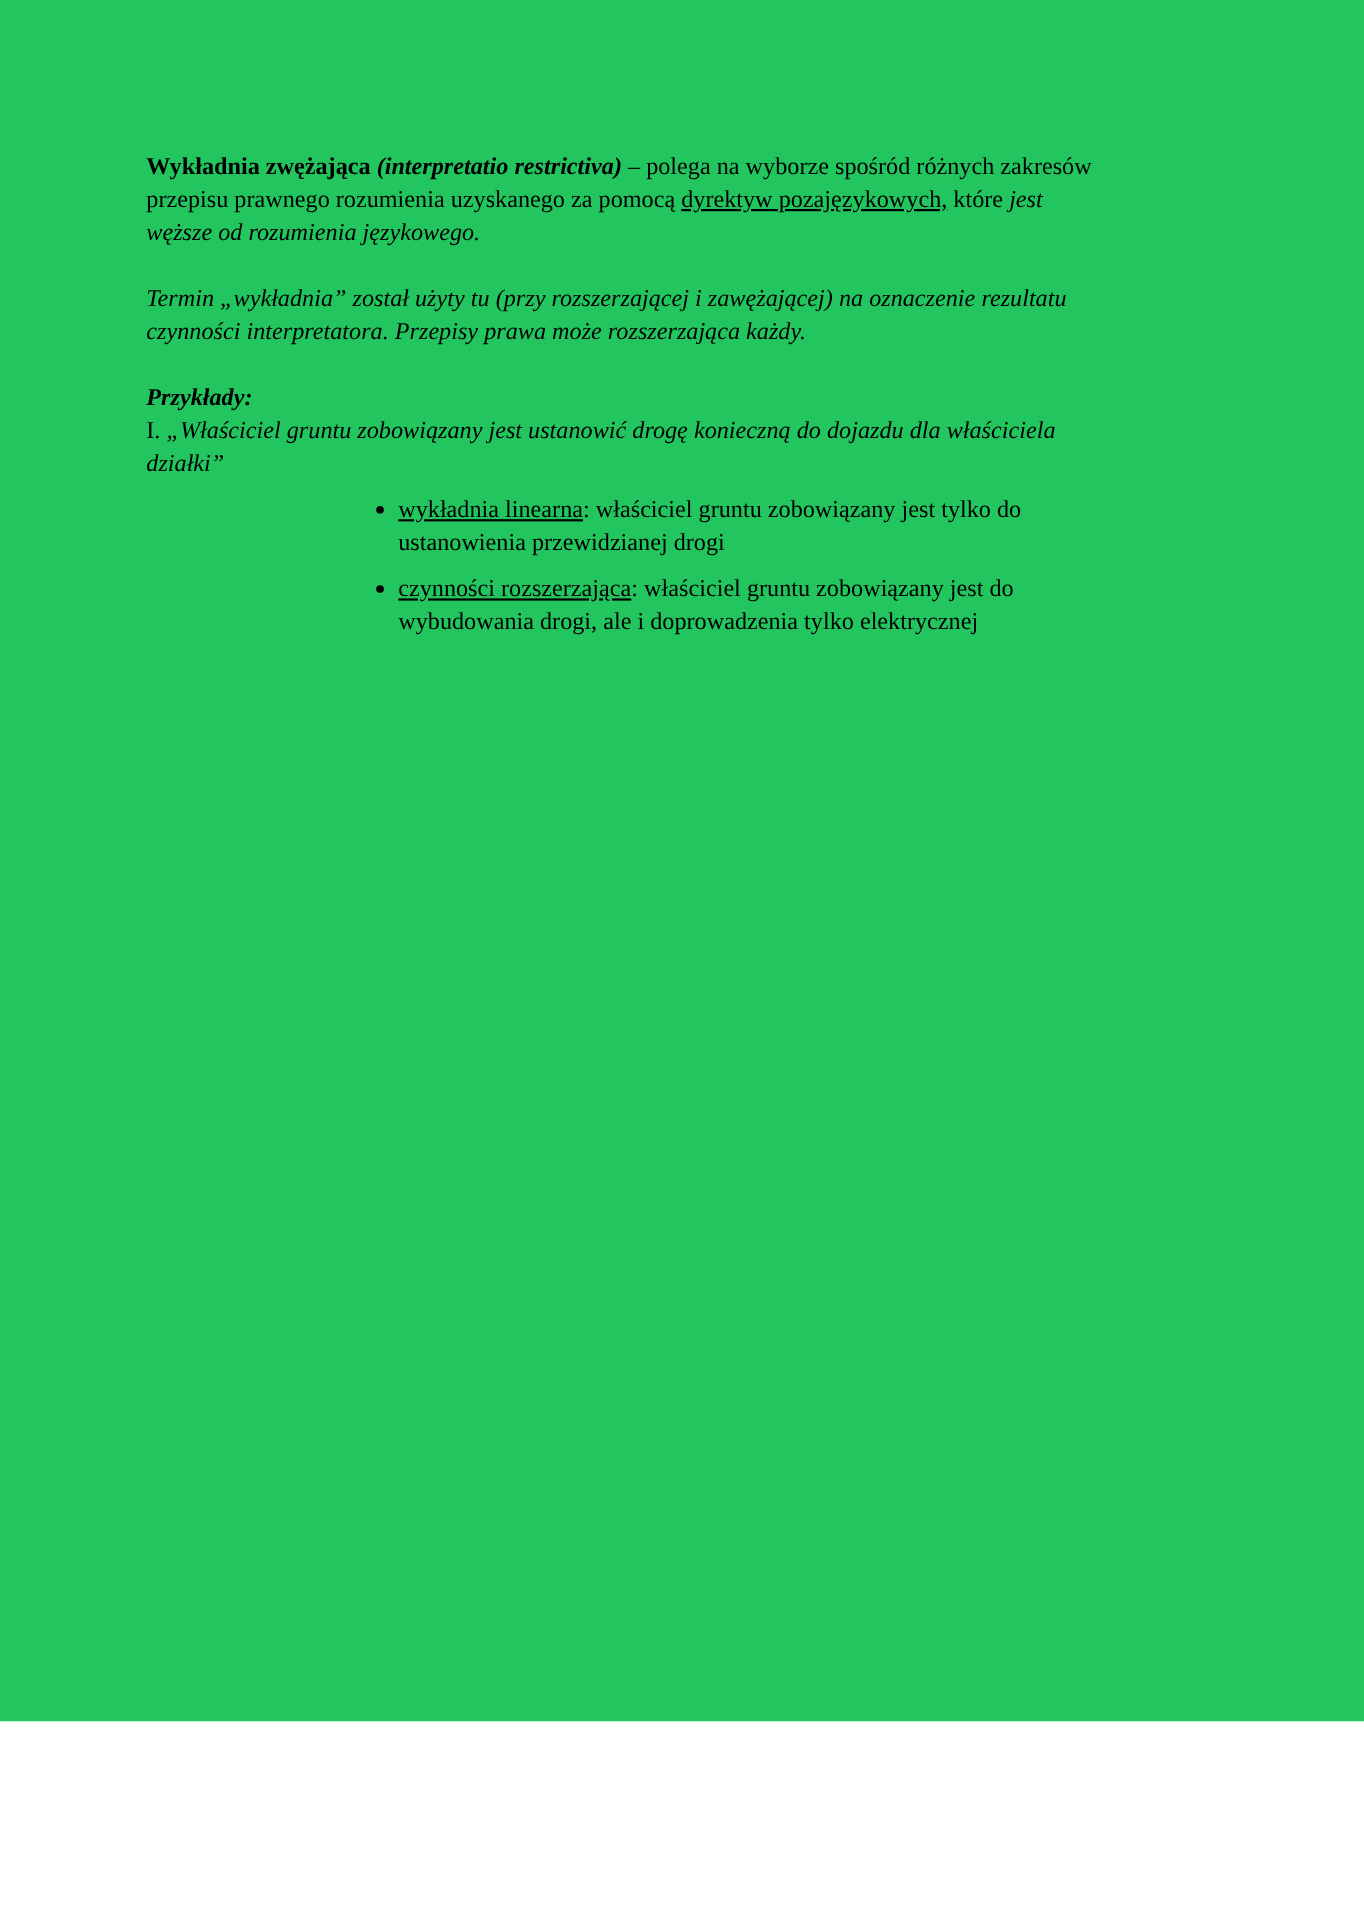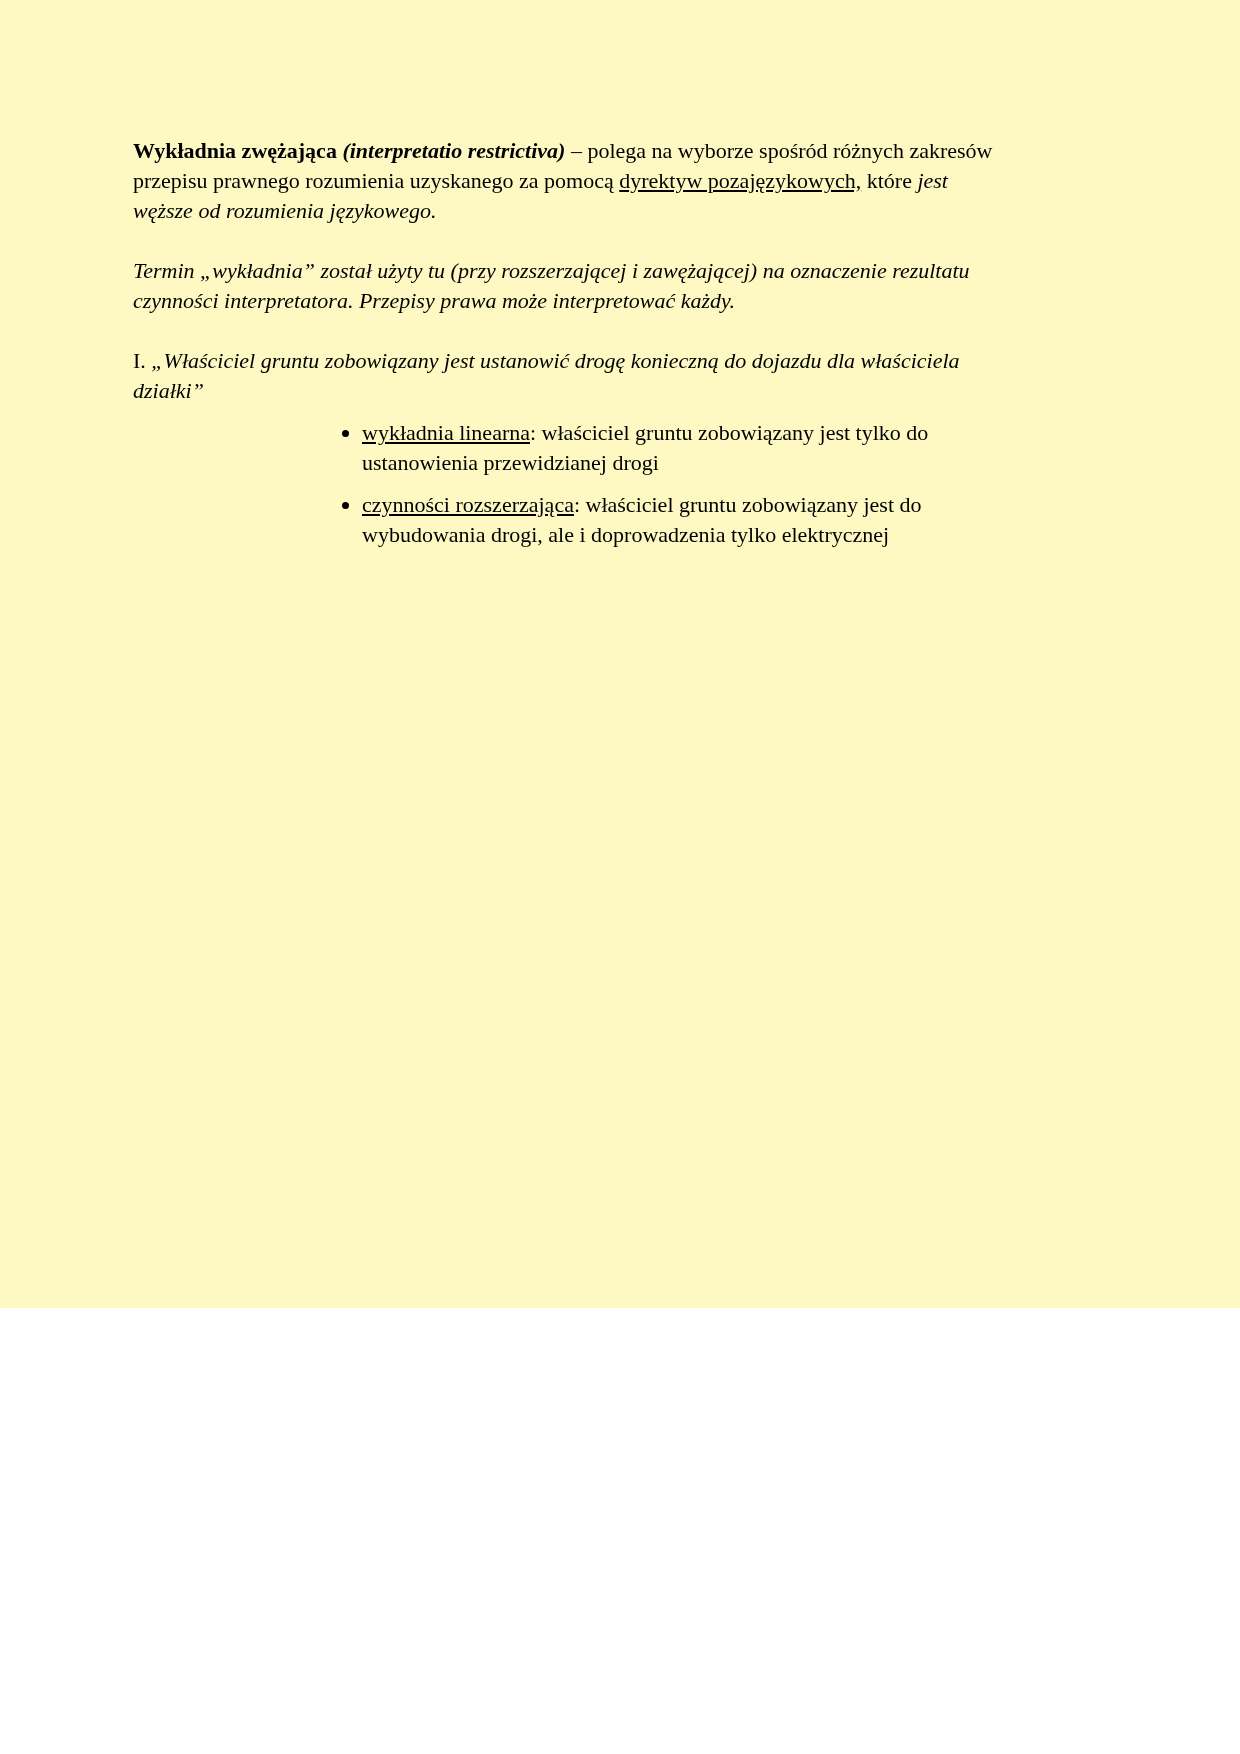--- a/index.html
+++ b/index.html
@@ -5,22 +5,22 @@
   * { box-sizing: border-box; }
   html, body { margin: 0; padding: 0; }
   body {
     background: #ffffff;
     font-family: "Liberation Serif", "DejaVu Serif", serif;
     color: #000000;
   }
   .page {
     position: relative;
     width: 1240px;
-    height: 1308px;
-    background: #fef9c3;
+    height: 1565px;
+    background: #22c55e;
     overflow: hidden;
   }
   .content {
     position: absolute;
     top: 136px;
     left: 133px;
     width: 860px;
     font-size: 22px;
     line-height: 30px;
   }
@@ -41,22 +41,23 @@
   }
 </style>
 </head>
 <body>
 
 <div class="page">
   <div class="content">
 
     <p class="gap-after"><span class="b">Wykładnia zwężająca </span><span class="bi">(interpretatio restrictiva)</span><span> – polega na wyborze spośród różnych zakresów przepisu prawnego rozumienia uzyskanego za pomocą </span><span class="u">dyrektyw pozajęzykowych,</span><span> które </span><span class="i">jest węższe od rozumienia językowego.</span></p>
 
-    <p class="gap-after"><span class="i">Termin „wykładnia” został użyty tu (przy rozszerzającej i zawężającej) na oznaczenie rezultatu czynności interpretatora. Przepisy prawa może interpretować każdy.</span></p>
+    <p class="gap-after"><span class="i">Termin „wykładnia” został użyty tu (przy rozszerzającej i zawężającej) na oznaczenie rezultatu czynności interpretatora. Przepisy prawa może rozszerzająca każdy.</span></p>
 
+    <p><span class="bi">Przykłady:</span></p>
 
     <p><span>I. </span><span class="i">„Właściciel gruntu zobowiązany jest ustanowić drogę konieczną do dojazdu dla właściciela działki”</span></p>
 
     <ul class="interpretation-list">
       <li><span class="u">wykładnia linearna</span><span>: właściciel gruntu zobowiązany jest tylko do ustanowienia przewidzianej drogi</span></li>
       <li><span class="u">czynności rozszerzająca</span><span>: właściciel gruntu zobowiązany jest do wybudowania drogi, ale i doprowadzenia tylko elektrycznej</span></li>
     </ul>
 
 
 

